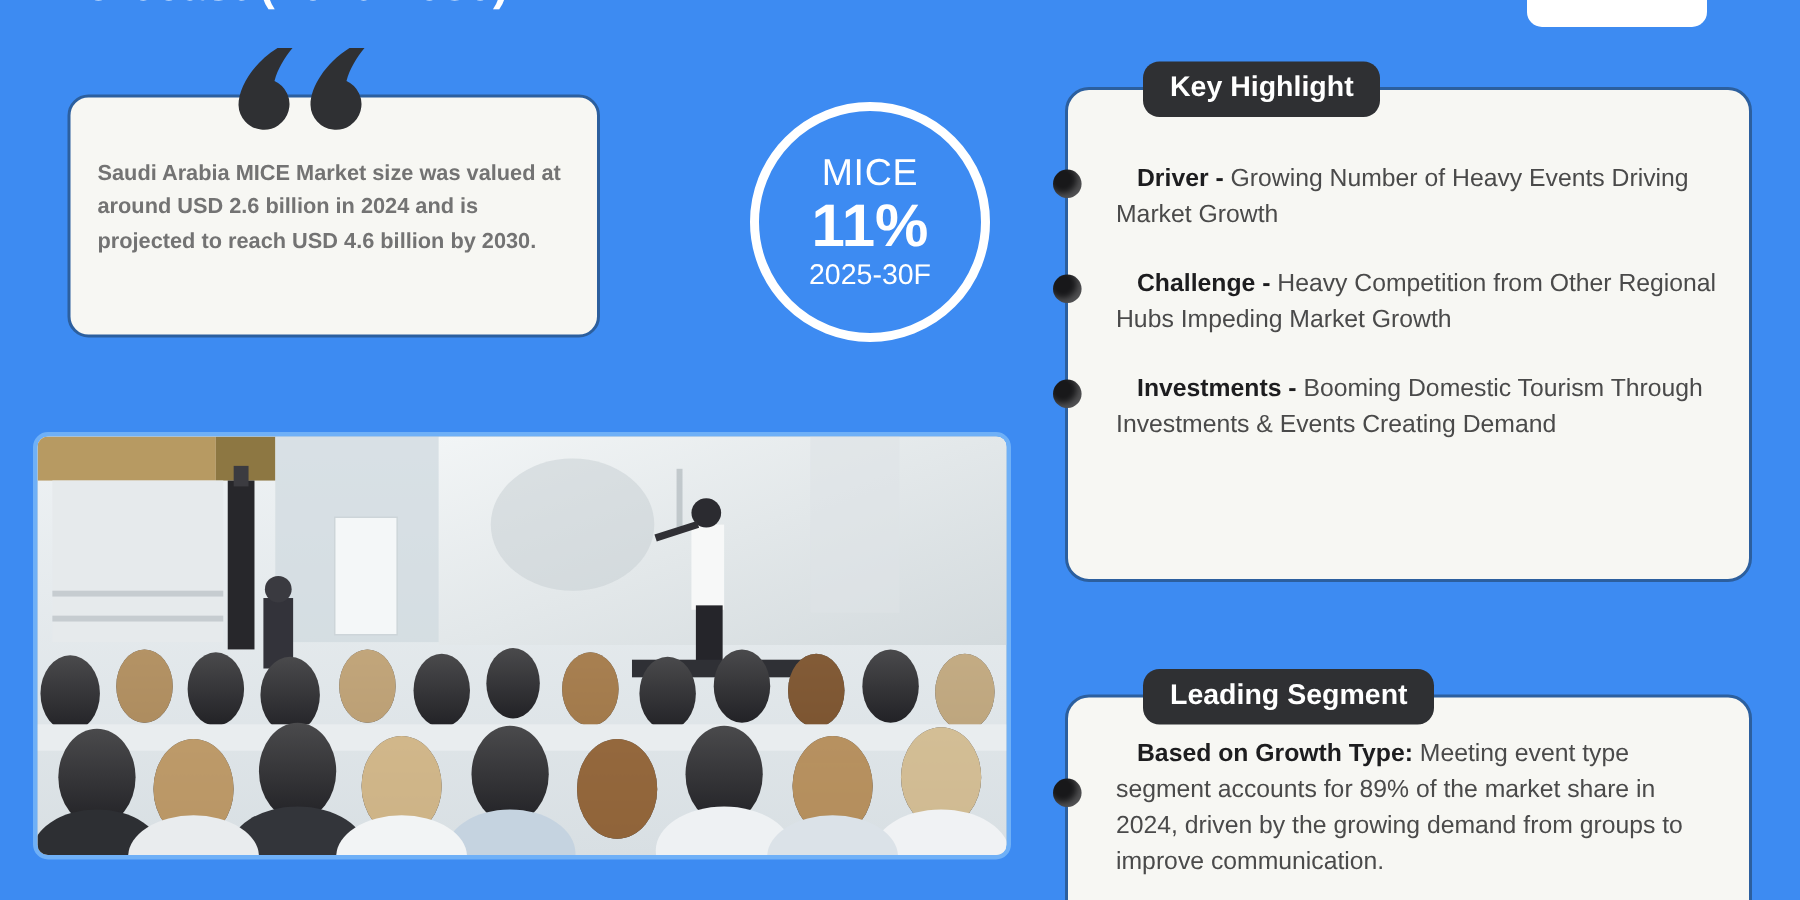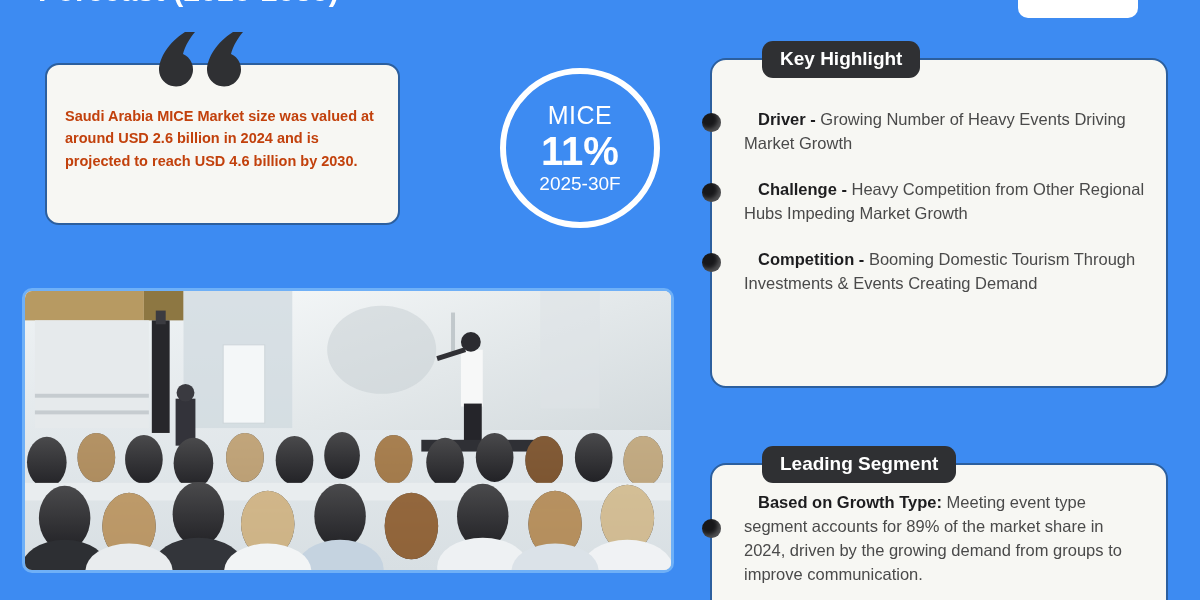--- a/index.html
+++ b/index.html
@@ -27,21 +27,21 @@
   
   .quote-card {
     position:absolute; left:45px; top:63px;
     width:355px; height:162px;
     background:#f7f7f3;
     border:2px solid #2c5f9e;
     border-radius:14px;
   }
   .quote-text {
     position:absolute; left:18px; right:16px; top:40px;
-    font-size:14.5px; font-weight:bold; color:#c2410c;
+    font-size:14.5px; font-weight:bold; color:#737373;
     line-height:1.55;
   }
   .quote-marks {
     position:absolute; left:155px; top:28px;
     width:100px; height:60px;
     pointer-events:none;
   }
 
   
   .cagr {
@@ -234,21 +234,21 @@
     <div class="bullet-item">
       <span class="bullet-dot"></span>
       <div class="bullet-text">
         <b>Challenge -</b><span> Heavy Competition from Other Regional Hubs Impeding Market Growth</span>
       </div>
     </div>
 
     <div class="bullet-item">
       <span class="bullet-dot"></span>
       <div class="bullet-text">
-        <b>Competition -</b><span> Booming Domestic Tourism Through Investments &amp; Events Creating Demand</span>
+        <b>Investments -</b><span> Booming Domestic Tourism Through Investments &amp; Events Creating Demand</span>
       </div>
     </div>
 
   </div>
 </div>
 
 <div class="panel panel-segment">
   <div class="panel-badge">Leading Segment</div>
   <div class="panel-body">
     <div class="bullet-item">

